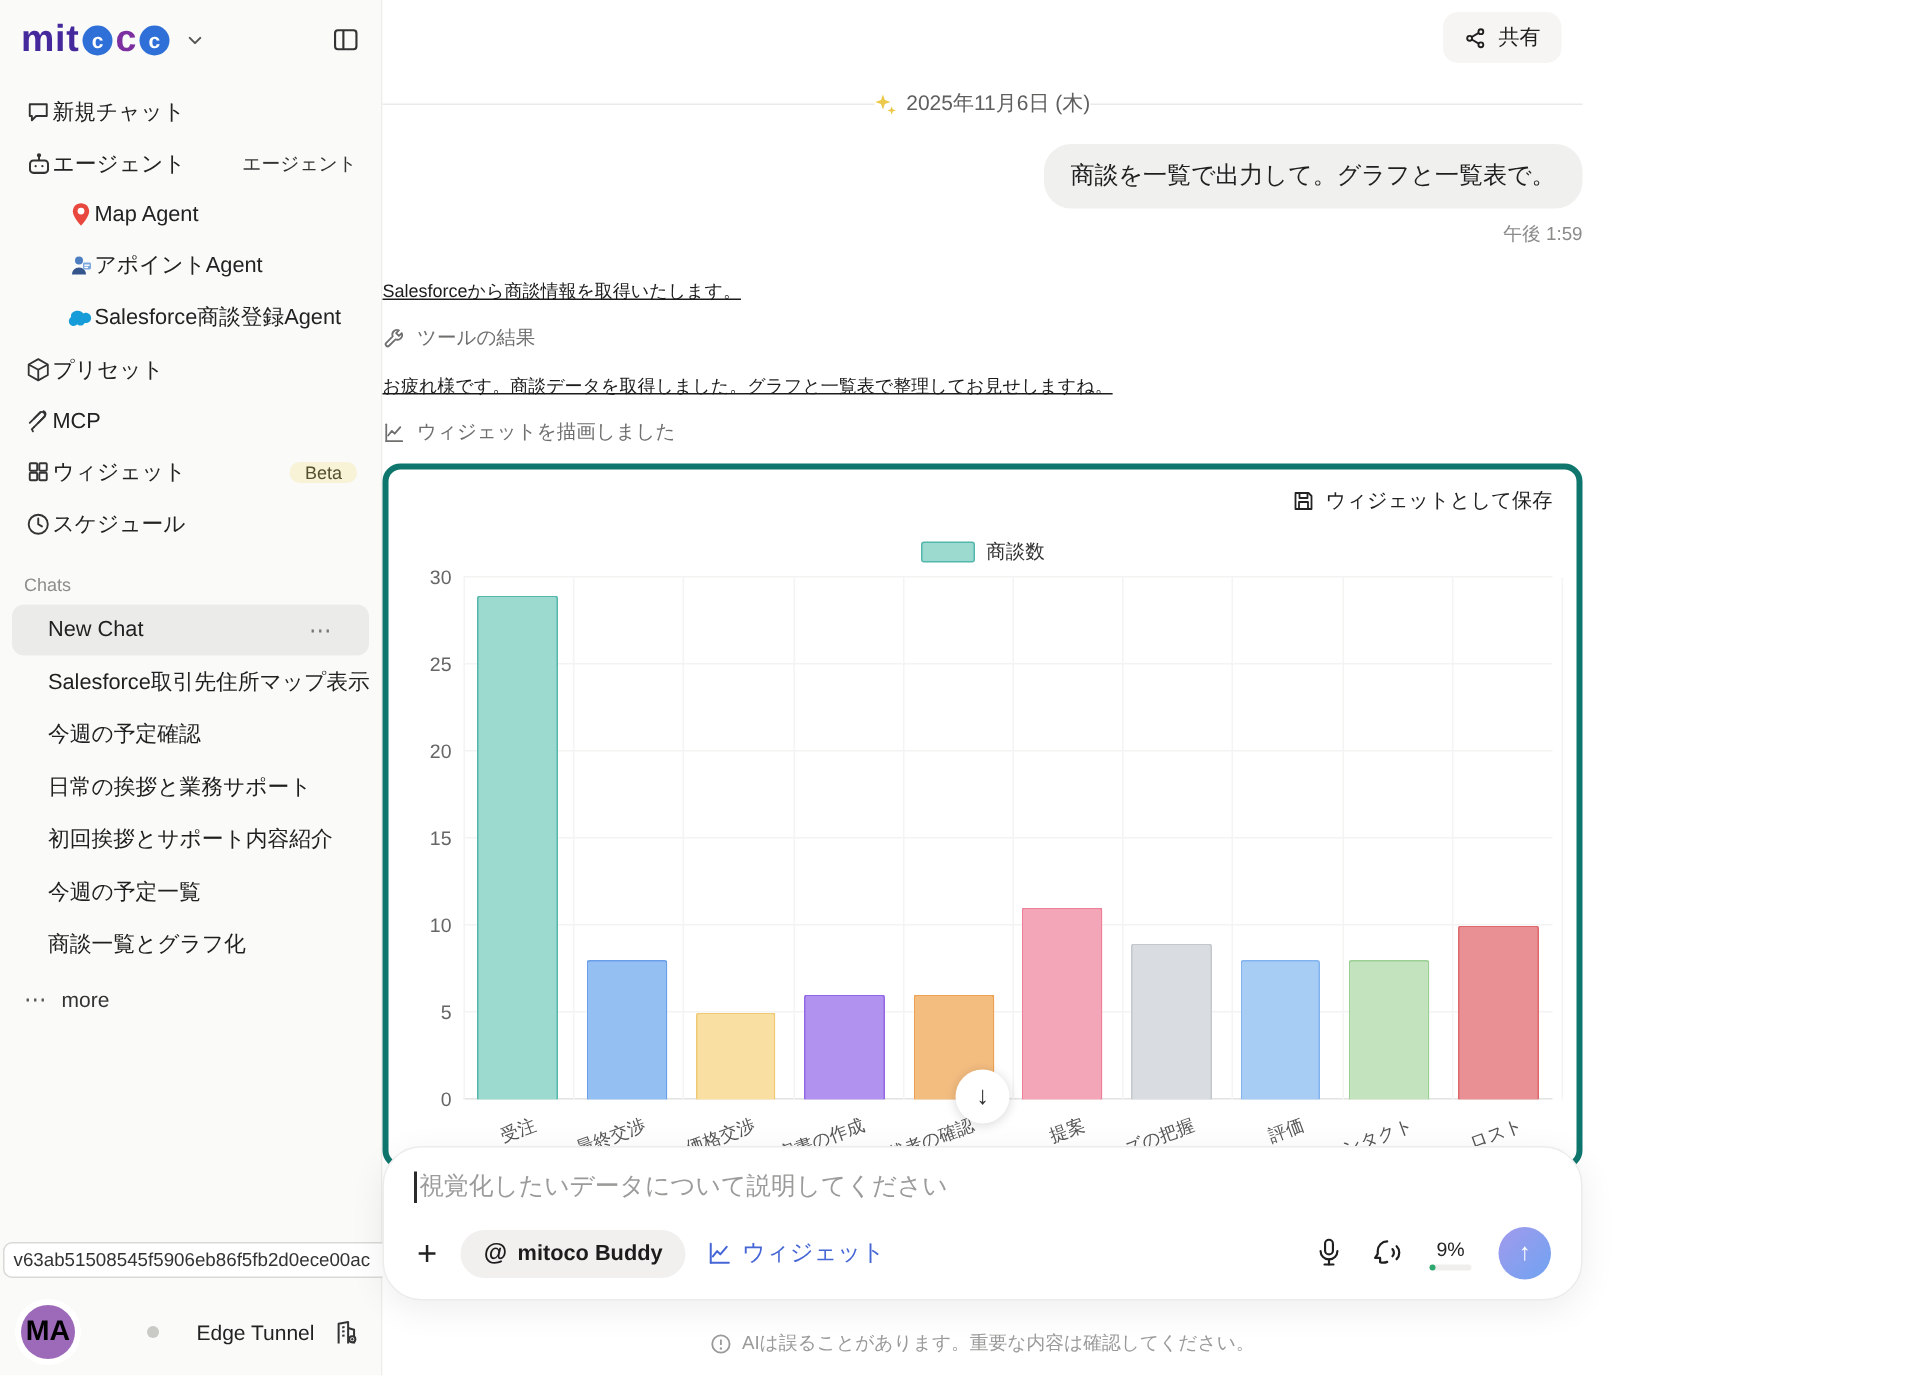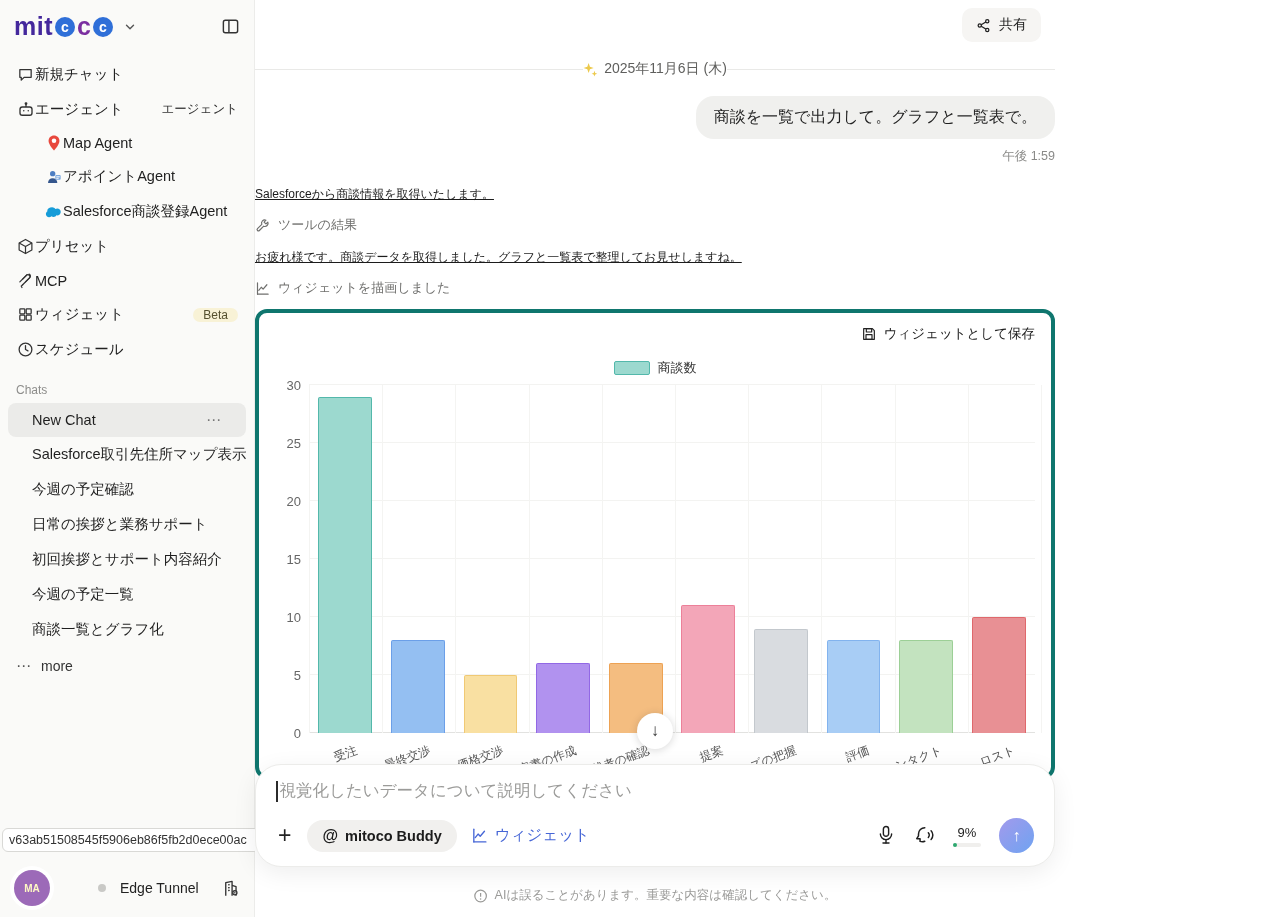--- a/index.html
+++ b/index.html
@@ -37,24 +37,24 @@
   .more-row { display:flex; align-items:center; gap:10px; padding:10px 16px; font-size:14px;
     color:#333; cursor:pointer; }
   .more-row .glyph { color:#555; font-size:15px; }
 
   .token-box { position:absolute; left:2px; right:-6px; top:828px; height:24px;
     border:1px solid #d9d9d6; border-radius:6px; background:#fff; font-size:12.5px;
     color:#333; display:flex; align-items:center; padding:0 6px; overflow:hidden;
     white-space:nowrap; }
   .sb-footer { position:absolute; left:0; right:0; bottom:0; height:58px; display:flex;
     align-items:center; padding:0 14px; }
-  .avatar { width:36px; height:36px; border-radius:50%; background:#9c6ab8; color:#fef9c3;
-    font-size:10px; font-weight:bold; display:flex; align-items:center; justify-content:center;
+  .avatar { width:36px; height:36px; border-radius:50%; background:#9c6ab8; color:#000000;
+    font-size:19px; font-weight:bold; display:flex; align-items:center; justify-content:center;
     cursor:pointer; box-shadow:0 0 0 4px #fff; }
-  .tunnel { display:flex; align-items:center; gap:14px; margin-left:48px; font-size:14px; color:#222; }
+  .tunnel { display:flex; align-items:center; gap:25px; margin-left:48px; font-size:14px; color:#222; }
   .tunnel-dot { width:8px; height:8px; border-radius:50%; background:#c9c9c6; }
   .org-icon { margin-left:auto; display:flex; cursor:pointer; }
 
   
   .main { flex:1; position:relative; background:#fff; }
   .share-btn { position:absolute; top:8px; right:14px; background:#f6f5f3; border-radius:10px;
     padding:8px 14px; display:flex; align-items:center; gap:8px; font-size:14px; color:#1f1f1f;
     cursor:pointer; }
 
   .col { width:800px; margin:0 auto; padding-top:60px; display:flex; flex-direction:column; }

